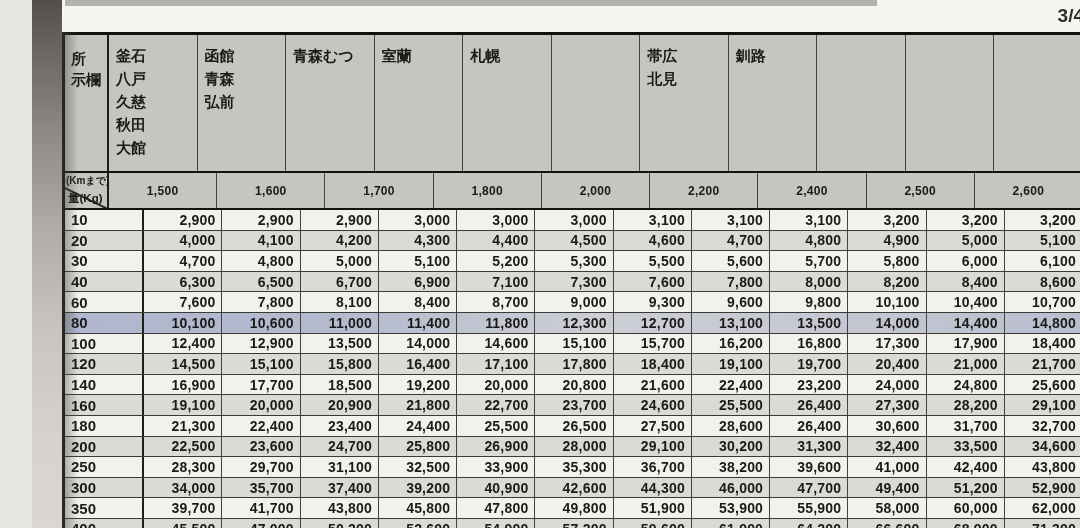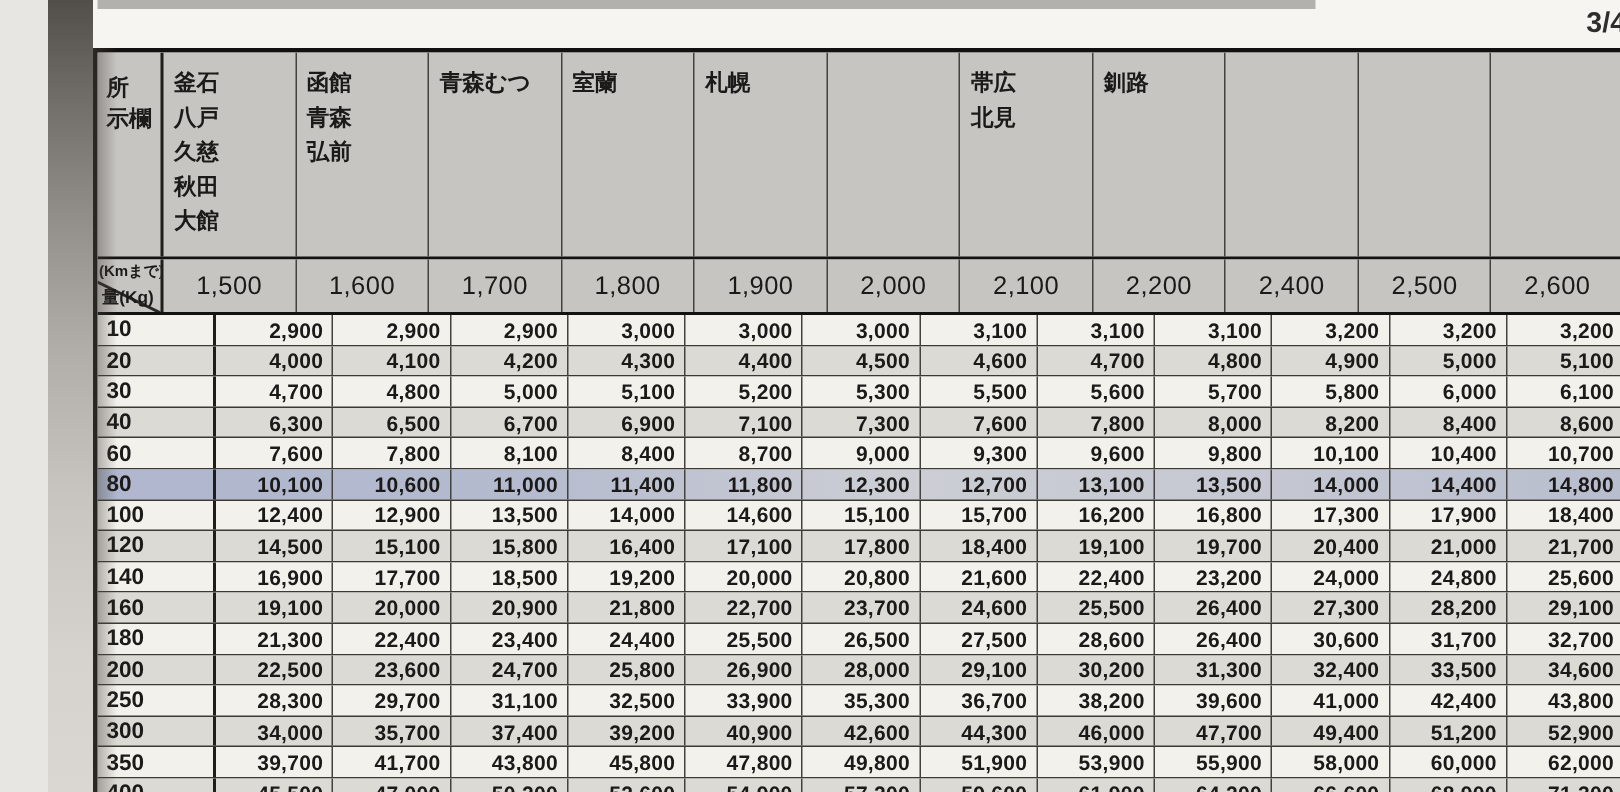--- a/index.html
+++ b/index.html
@@ -22,21 +22,21 @@
   .cell:last-child{border-right:none;}
   .wcol{flex:0 0 44px;border-right:2px solid #201e1b;}
   .city-cell,.distance-cell,.value-cell,.weight-cell{flex:1 1 0;}
 
   .city-row{height:138px;background:var(--header-gray,#c7c5c1);border-bottom:2.5px solid #121210;}
   .corner-top{padding:13px 0 0 6px;font-size:15px;font-weight:700;line-height:21px;}
   .city-cell{padding:9px 16px 0 7px;font-size:15px;font-weight:700;}
   .city-line{line-height:23px;white-space:nowrap;}
 
   .distance-row{height:37px;background:var(--header-gray,#c7c5c1);border-bottom:2.5px solid #121210;}
-  .distance-cell{display:flex;align-items:center;justify-content:center;font-size:17px;font-weight:400;letter-spacing:.3px;}
+  .distance-cell{display:flex;align-items:center;justify-content:center;font-size:12px;font-weight:700;letter-spacing:.3px;}
   .corner-km{position:relative;overflow:hidden;}
   .km-label{position:absolute;top:1px;left:1px;font-size:10px;font-weight:700;white-space:nowrap;}
   .kg-label{position:absolute;bottom:2px;left:3px;font-size:11.5px;font-weight:700;white-space:nowrap;}
   .diag-line{position:absolute;top:13px;left:-2px;width:56px;height:1.5px;background:#2a2826;
     transform:rotate(26deg);transform-origin:0 0;}
 
   .data-row{height:20.6px;border-bottom:1.4px solid #3b3936;}
   .data-row.light{background:var(--row-light,#f3f1ec);}
   .data-row.shaded{background:var(--row-shaded,#dcdad4);}
   .data-row.highlight{background-image:linear-gradient(90deg,
@@ -94,23 +94,21 @@
       <div class="row distance-row">
         <div class="cell wcol corner-km">
           <span class="km-label">(Kmまで)</span>
           <div class="diag-line"></div>
           <span class="kg-label">量(Kg)</span>
         </div>
         <div class="cell distance-cell">1,500</div>
         <div class="cell distance-cell">1,600</div>
         <div class="cell distance-cell">1,700</div>
         <div class="cell distance-cell">1,800</div>
-        <div class="cell distance-cell">1,900</div>
         <div class="cell distance-cell">2,000</div>
-        <div class="cell distance-cell">2,100</div>
         <div class="cell distance-cell">2,200</div>
         <div class="cell distance-cell">2,400</div>
         <div class="cell distance-cell">2,500</div>
         <div class="cell distance-cell">2,600</div>
       </div>
       <div class="row data-row light">
         <div class="cell wcol weight-cell">10</div>
         <div class="cell value-cell">2,900</div>
         <div class="cell value-cell">2,900</div>
         <div class="cell value-cell">2,900</div>

